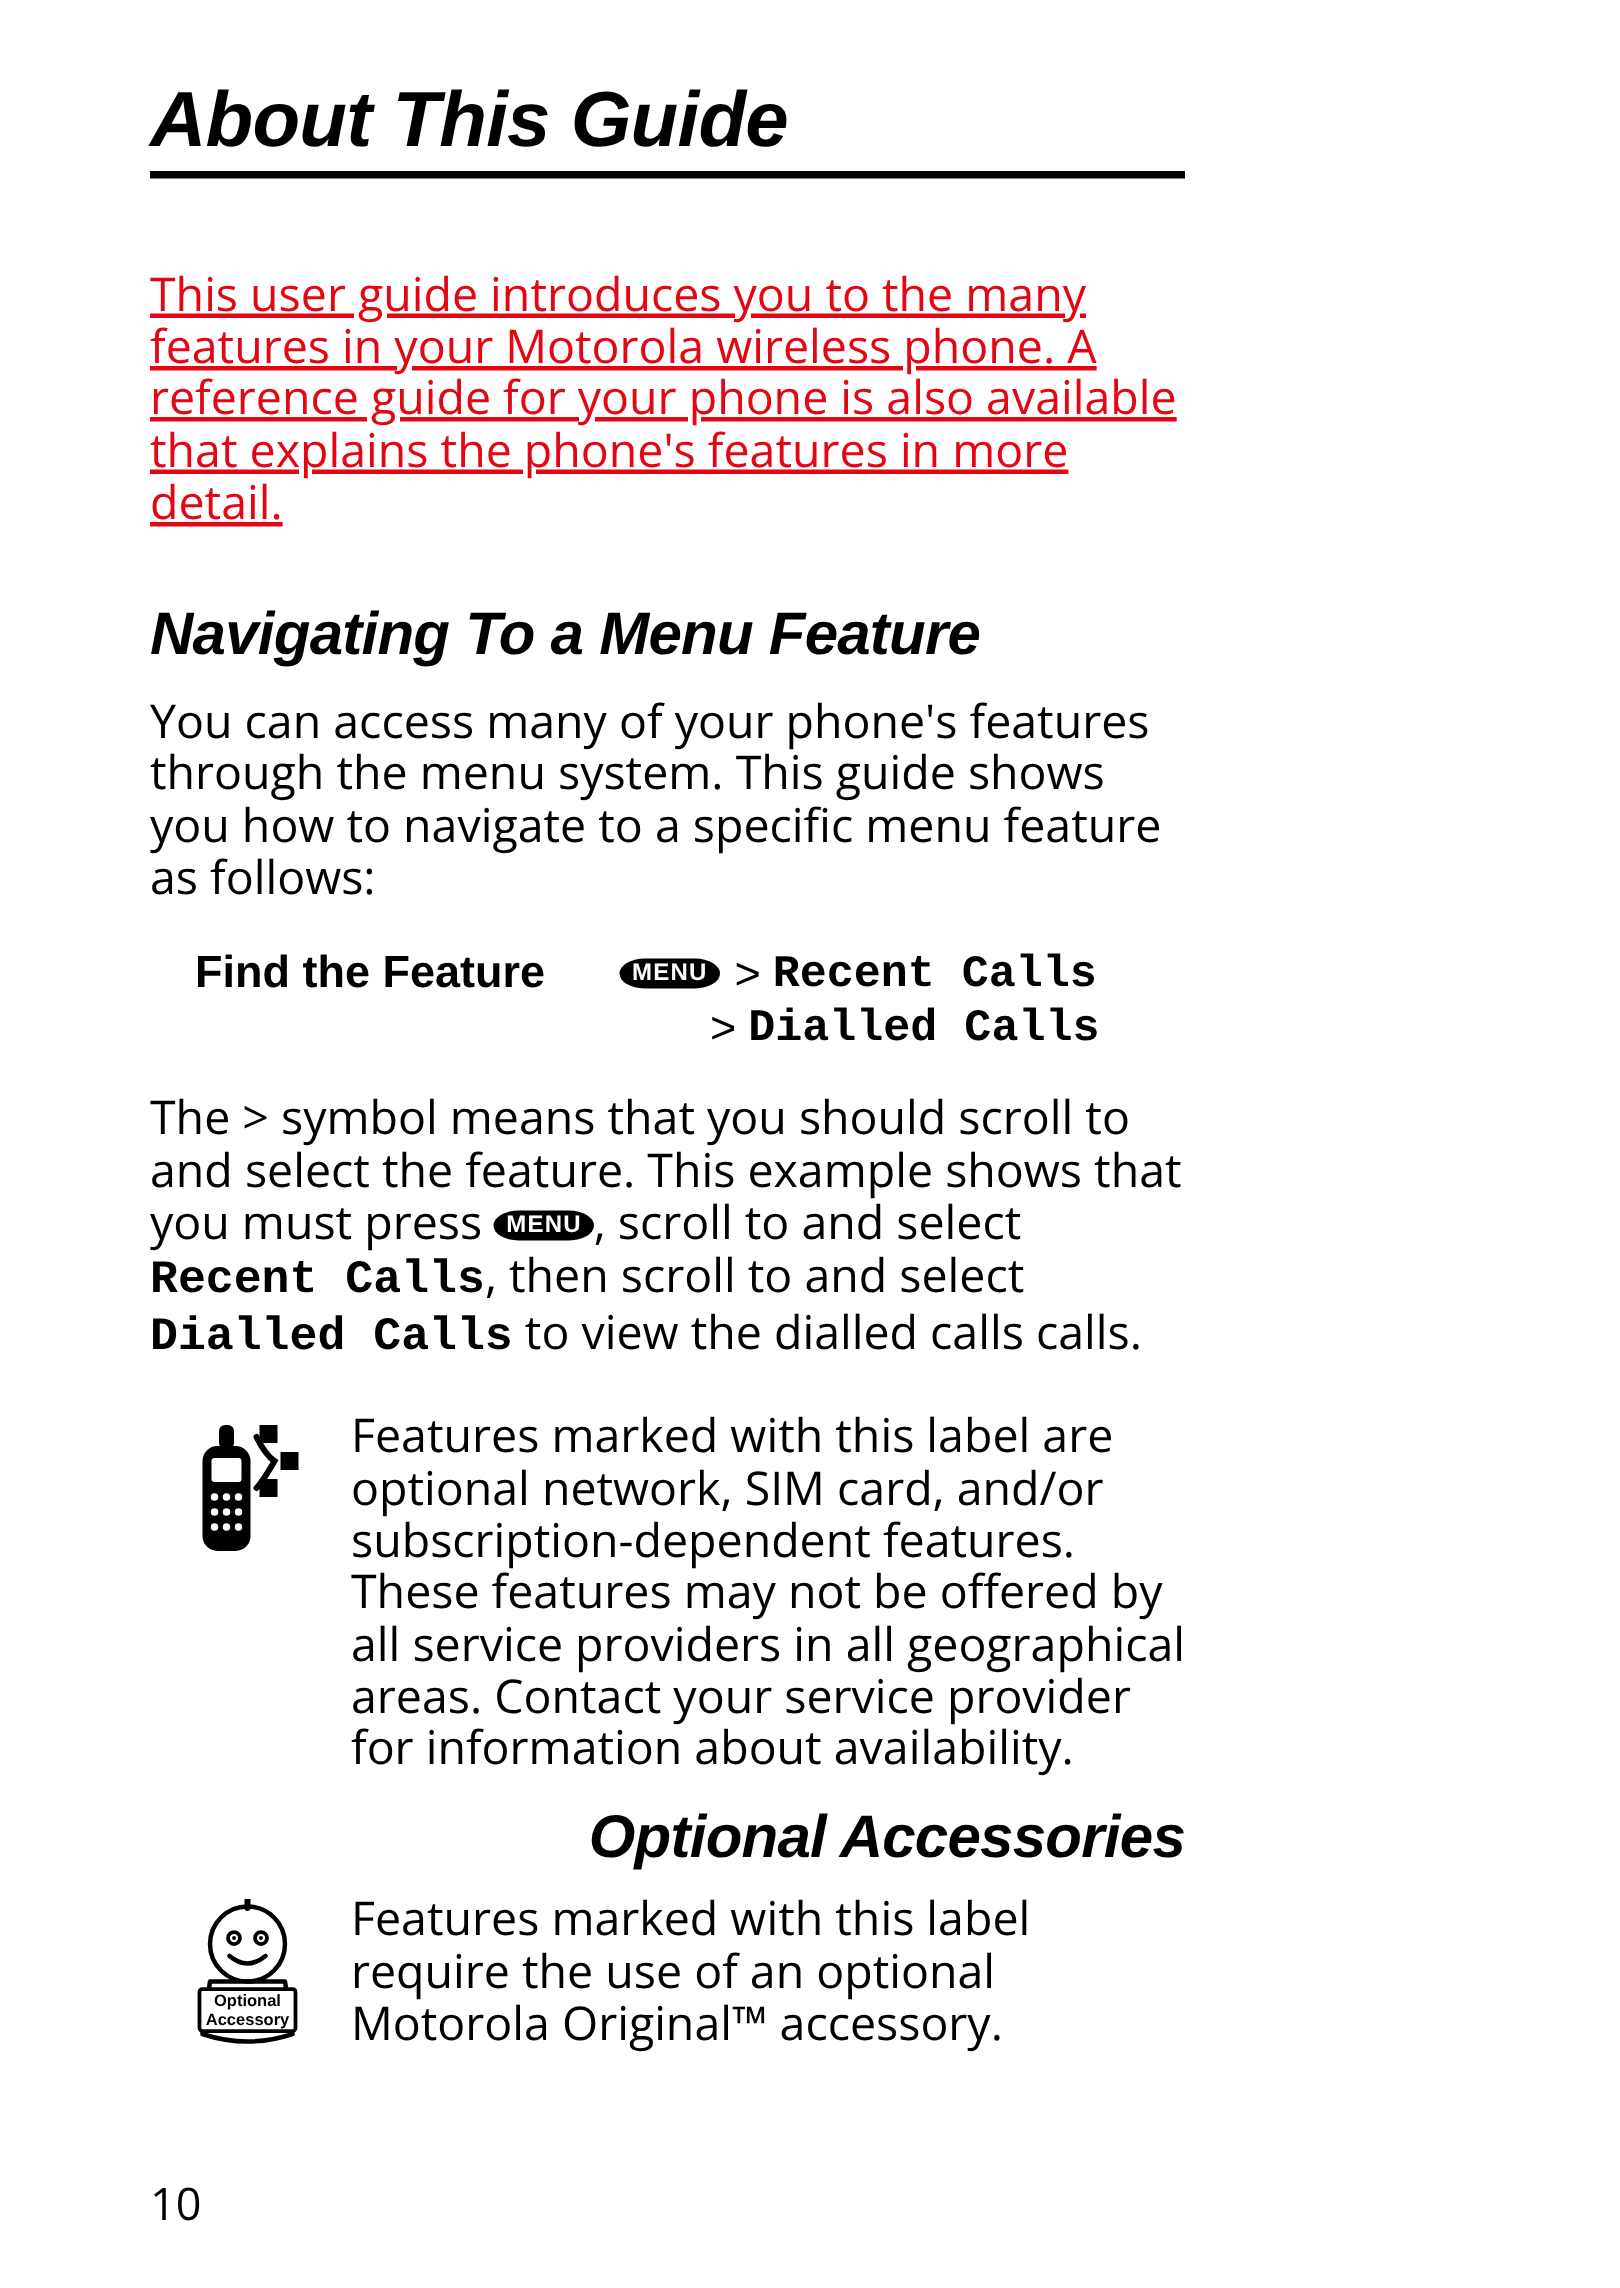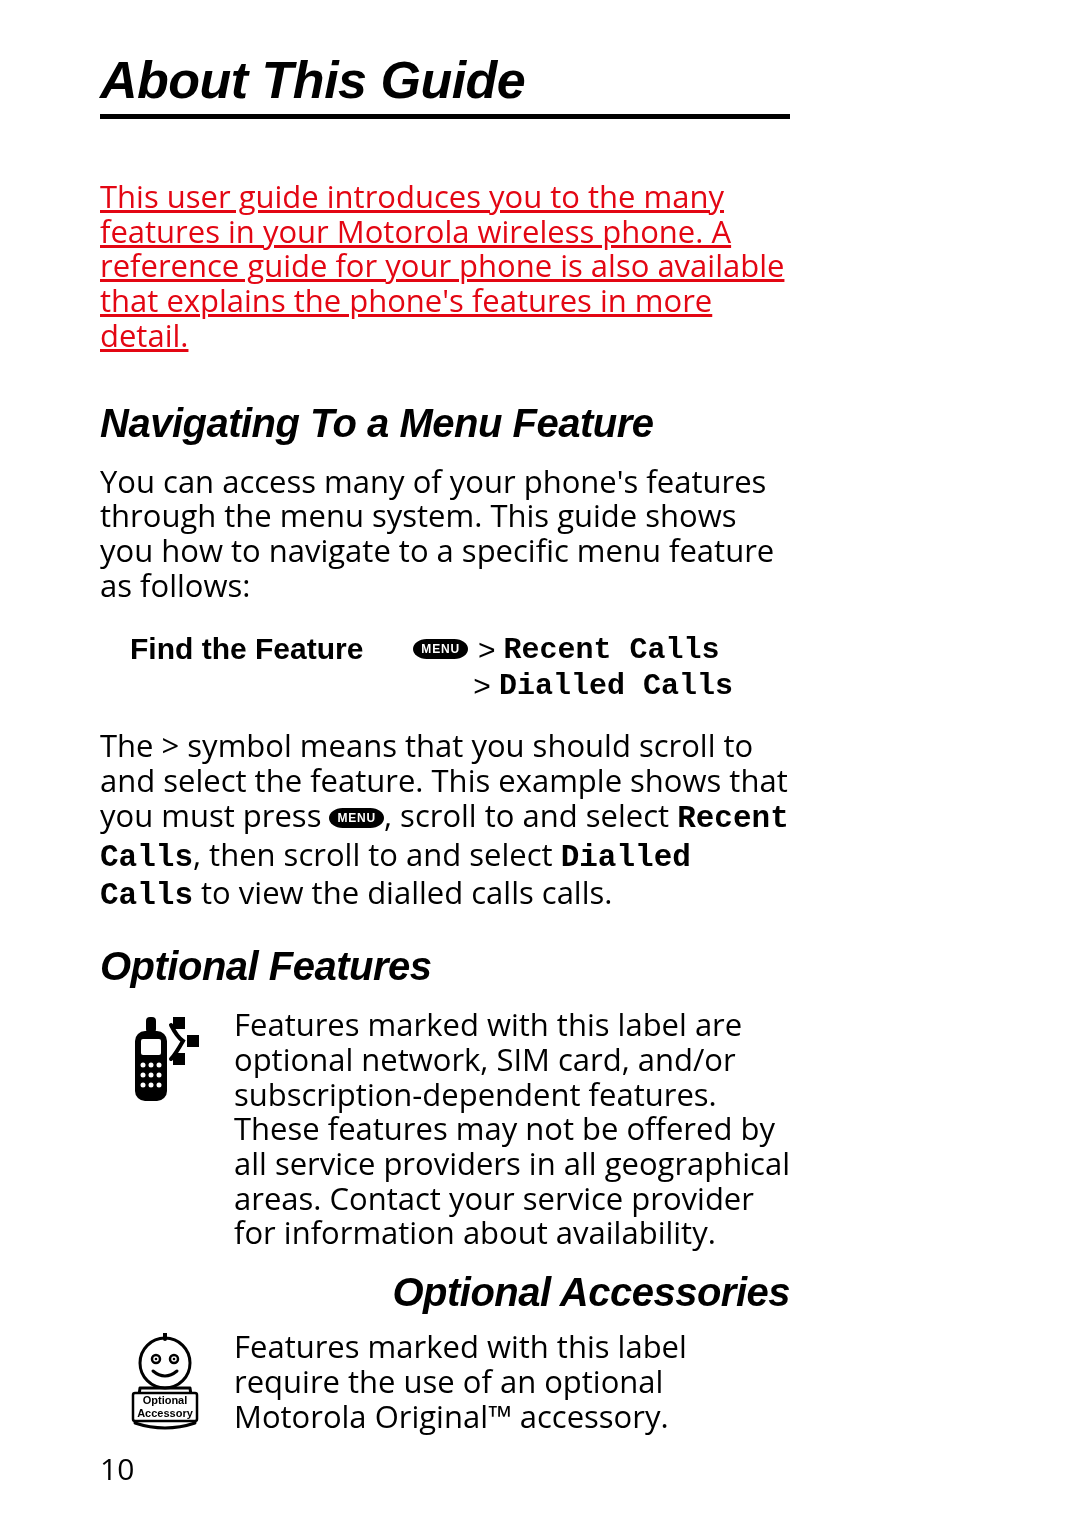--- a/index.html
+++ b/index.html
@@ -83,21 +83,21 @@
   .nav-line { display: flex; align-items: center; gap: 8px; }
   .nav-line .gt { font-family: "Myriad Pro", Arial, sans-serif; font-weight: normal; font-size: 30px; }
   .menu-key {
     display: inline-flex;
     align-items: center;
     justify-content: center;
     background: #000;
     color: #fff;
     font-family: Arial, sans-serif;
     font-weight: 900;
-    font-size: 12px;
+    font-size: 16px;
     letter-spacing: 0.8px;
     padding: 3px 8px;
     border-radius: 50% / 100%;
     vertical-align: middle;
     height: 14px;
     line-height: 14px;
     position: relative;
     top: -1px;
   }
   .nav-steps .menu-key { margin-right: 2px; }
@@ -164,21 +164,20 @@
         <span>Dialled Calls</span>
       </div>
     </div>
   </div>
 
   <p class="explain indent">
     <span>The &gt; symbol means that you should scroll to and select the feature. This example shows that you must press </span>
     <span class="menu-key">MENU</span><span>, scroll to and select </span><span class="mono-bold">Recent Calls</span><span>, then scroll to and select </span><span class="mono-bold">Dialled Calls</span><span> to view the dialled calls calls.</span>
   </p>
 
-  <h2 class="section" style="margin-top:24px">Optional Features</h2>
   <div class="feature-block">
     <div class="feature-icon-col">
       <span>
         <svg width="80" height="100" viewBox="0 0 80 100">
 
           <rect x="48" y="6" width="12" height="12" fill="#000"></rect>
           <rect x="62" y="24" width="12" height="12" fill="#000"></rect>
           <rect x="48" y="42" width="12" height="12" fill="#000"></rect>
 
           <path d="M46 14 Q52 26 58 30 Q50 44 46 48" stroke="#000" stroke-width="4" fill="none" stroke-linecap="round"></path>

